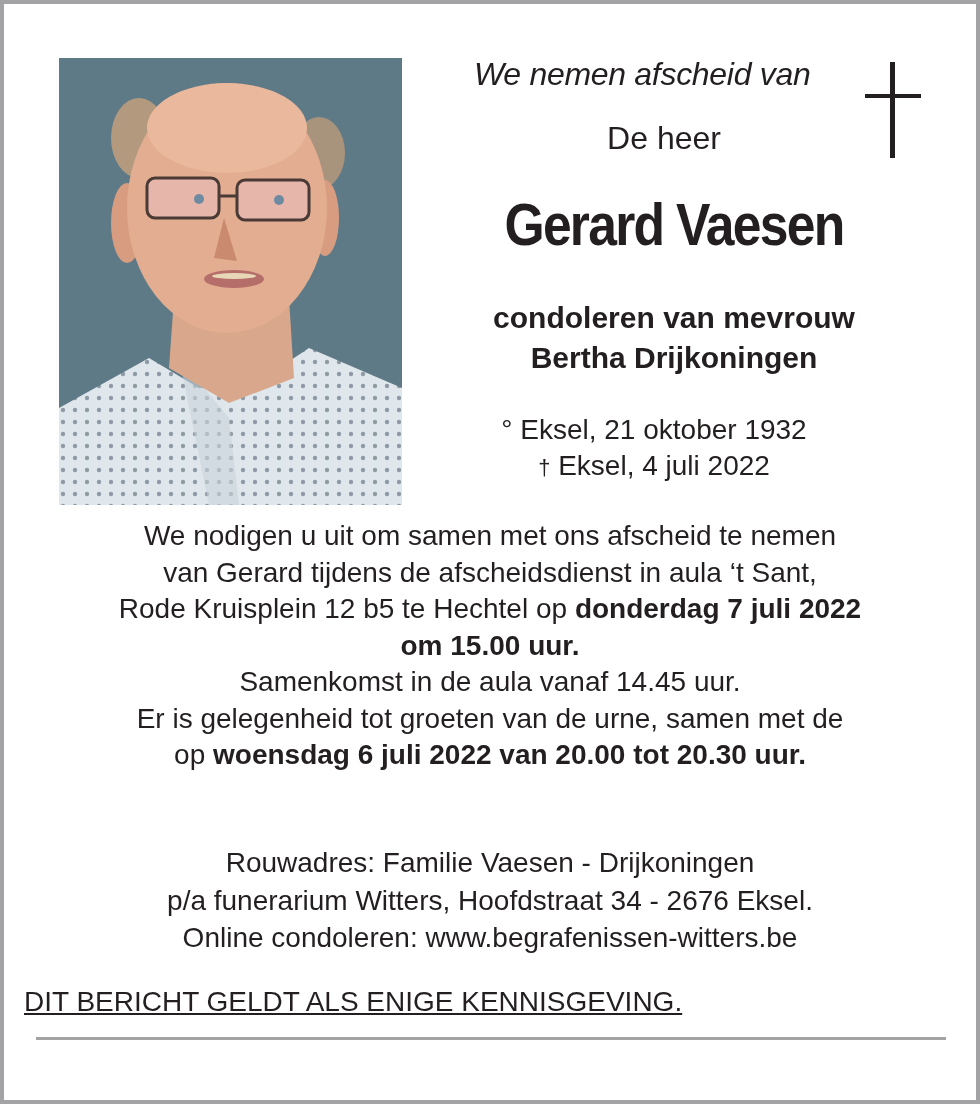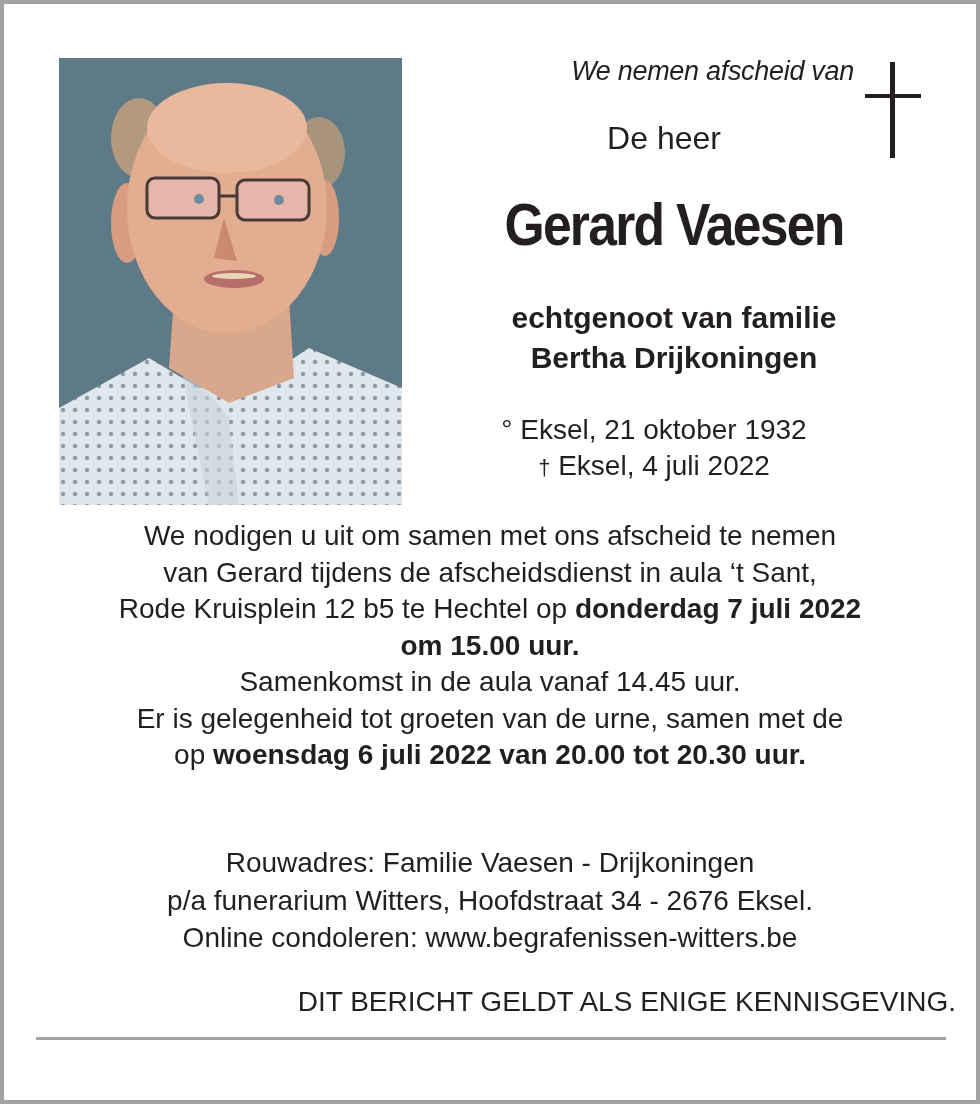--- a/index.html
+++ b/index.html
@@ -10,22 +10,22 @@
   .card {
     position: absolute; left: 4px; top: 4px; width: 972px; height: 1096px;
     background: #ffffff; overflow: hidden;
   }
   .photo {
     position: absolute; left: 55px; top: 54px; width: 343px; height: 447px;
     background: #5f7a87; overflow: hidden;
   }
   .photo svg { display: block; }
   .intro {
-    position: absolute; left: 470px; top: 52px; width: 380px; text-align: right;
-    font-style: italic; font-size: 27px; letter-spacing: -0.3px;
+    position: absolute; left: 470px; top: 52px; width: 380px; text-align: left;
+    font-style: italic; font-size: 32px; letter-spacing: -0.3px;
   }
   .title {
     position: absolute; left: 470px; top: 116px; width: 380px; text-align: center;
     font-size: 32px;
   }
   .cross { position: absolute; left: 861px; top: 58px; width: 56px; height: 96px; }
   .cross .v { position: absolute; left: 25px; top: 0; width: 5px; height: 96px; background: #231f20; }
   .cross .h { position: absolute; left: 0; top: 32px; width: 56px; height: 4px; background: #231f20; }
   .name {
     position: absolute; left: 420px; top: 186px; width: 500px; text-align: center;
@@ -43,22 +43,23 @@
   .body {
     position: absolute; left: 20px; top: 514px; width: 932px; text-align: center;
     font-size: 28px; line-height: 36.5px;
   }
   .body b { font-weight: bold; }
   .contact {
     position: absolute; left: 20px; top: 840px; width: 932px; text-align: center;
     font-size: 28px; line-height: 37.5px;
   }
   .notice {
-    position: absolute; left: 20px; top: 982px; width: 932px; text-align: right;
+    position: absolute; left: 20px; top: 982px; width: 932px; text-align: left;
     font-size: 28px;
+    text-decoration: underline;
   }
   .divider {
     position: absolute; left: 32px; top: 1033px; width: 910px; height: 3px; background: #a3a3a5;
   }
   .footer {
     position: absolute; left: 20px; top: 1048px; width: 932px; text-align: center;
     font-size: 21px; letter-spacing: -0.3px;
   }
 </style>
 </head>
@@ -106,21 +107,21 @@
   <div class="intro">We nemen afscheid van</div>
   <div class="title">De heer</div>
   <div class="cross">
     <div class="v"></div>
       <div class="h"></div>
   </div>
 
   <div class="name">Gerard Vaesen</div>
 
   <div class="spouse">
-    <div>echtgenoot van familie</div>
+    <div>condoleren van mevrouw</div>
     <div>Bertha Drijkoningen</div>
   </div>
 
   <div class="dates">
     <div>° Eksel, 21 oktober 1932</div>
     <div>
       <span style="font-size:22px;">†</span>
       <span>Eksel, 4 juli 2022</span>
     </div>
   </div>

